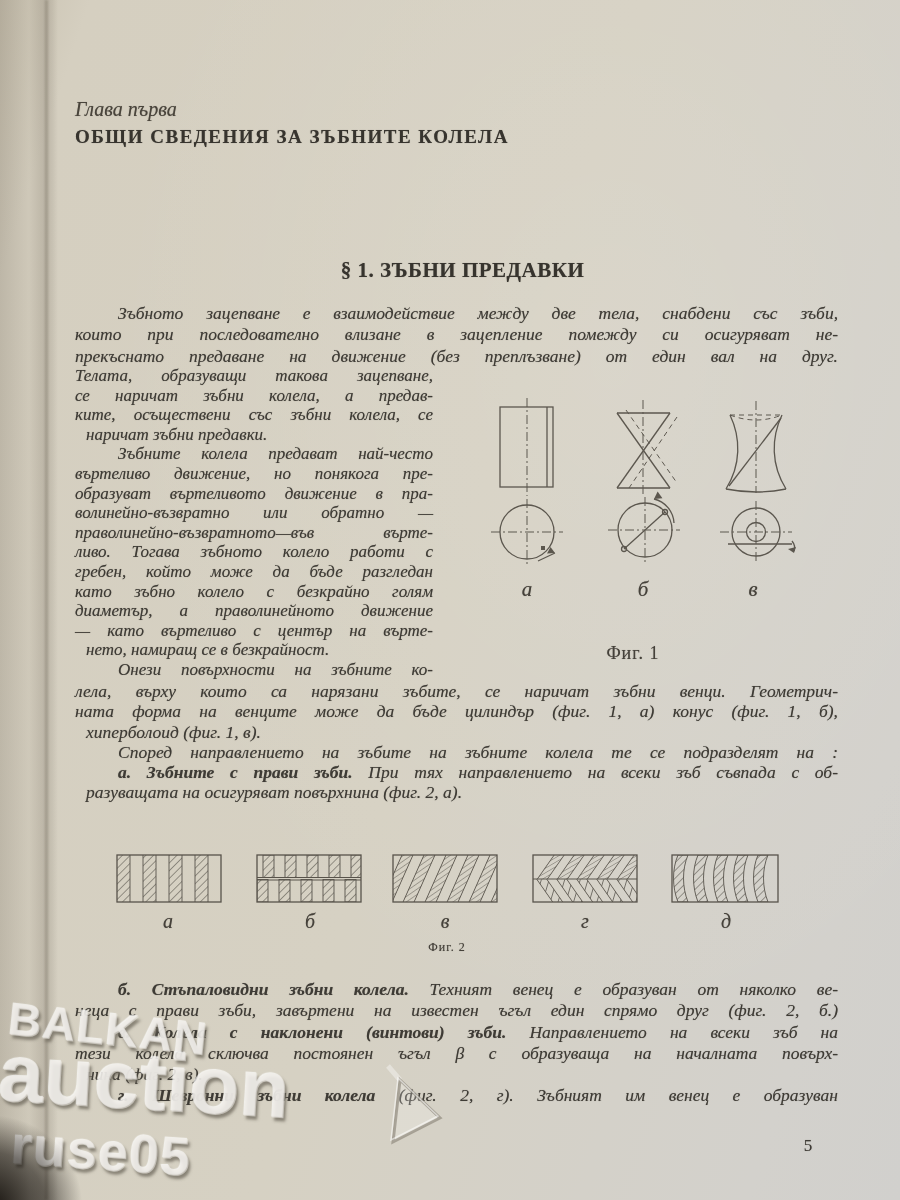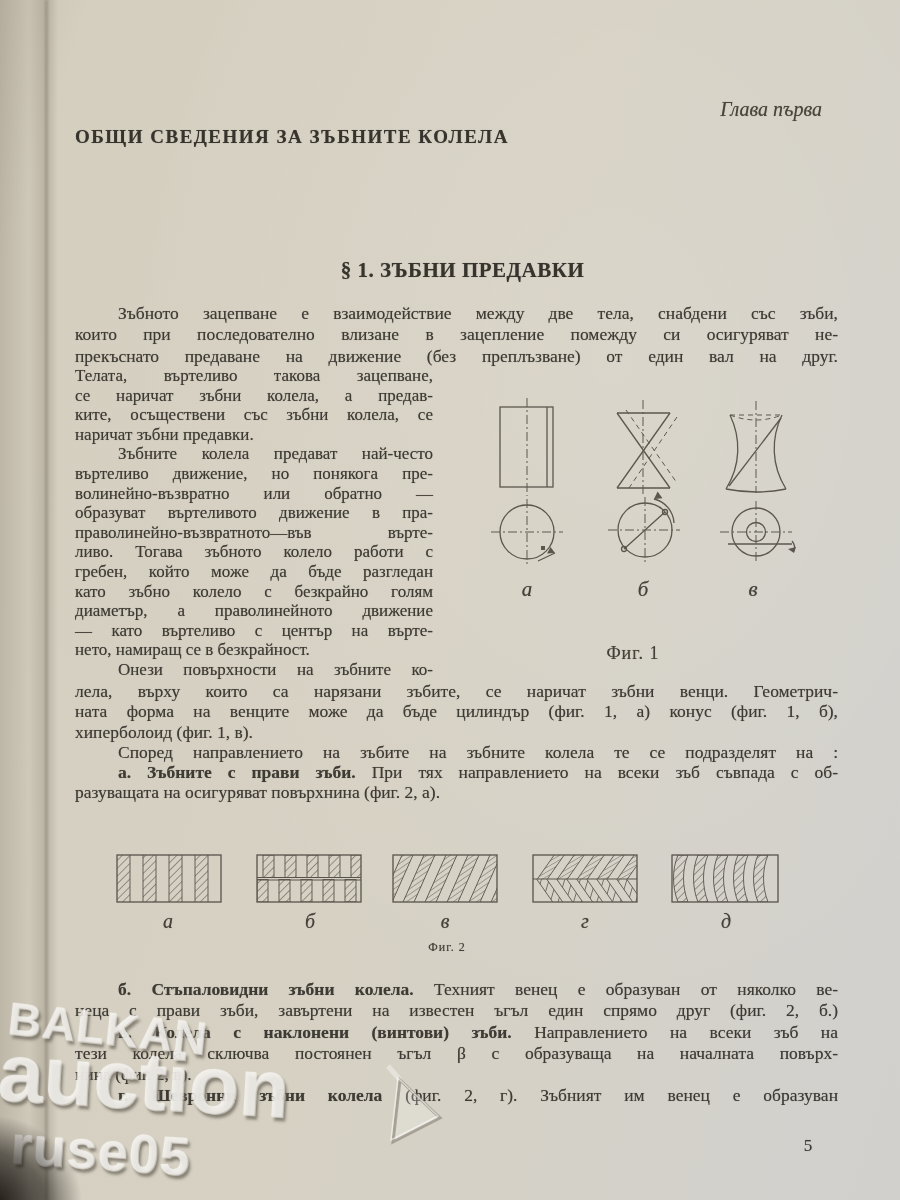--- a/index.html
+++ b/index.html
@@ -10,30 +10,30 @@
       radial-gradient(ellipse at 68% 30%, rgba(255,255,255,0.10), rgba(255,255,255,0) 60%),
       linear-gradient(108deg,#c9c2b1 0%,#d5cfc0 7%,#d6d1c3 50%,#d3d1cc 88%,#d1d0cd 100%);
   }
   .gutter{position:absolute;left:0;top:0;width:58px;height:1200px;z-index:1;
     background:linear-gradient(to right,rgba(105,95,80,0.22),rgba(150,140,120,0.10) 50%,rgba(110,100,85,0.25) 78%,rgba(80,72,60,0.10) 90%,rgba(0,0,0,0));}
   .fold{position:absolute;left:45px;top:0;width:3px;height:1200px;z-index:1;
     background:rgba(95,86,72,0.28);filter:blur(1.2px);}
   .corner-shadow{position:absolute;left:-38px;bottom:-38px;width:120px;height:130px;z-index:6;
     background:radial-gradient(circle at 25% 75%, rgba(18,14,10,0.95), rgba(18,14,10,0.55) 40%, rgba(18,14,10,0) 68%);}
   .txt{color:#3e3b35;text-shadow:0 0 0.8px rgba(62,58,52,0.55);}
-  .chapter-label{position:absolute;left:59px;top:98px;width:763px;text-align:right;
+  .chapter-label{position:absolute;left:75px;top:98px;width:763px;text-align:left;
     font-style:italic;font-size:20px;color:#49443b;z-index:2;}
   .chapter-title{position:absolute;left:75px;top:126px;width:763px;
     font-weight:bold;font-size:19px;letter-spacing:1.5px;color:#37342e;z-index:2;}
   .section-heading{position:absolute;left:75px;top:258px;width:775px;text-align:center;
     font-weight:bold;font-size:21px;letter-spacing:0.5px;color:#37342e;z-index:2;}
-  .tblock{position:absolute;z-index:2;font-size:17.5px;}
+  .tblock{position:absolute;z-index:2;font-size:17.5px;font-style:italic;}
   .tline{display:block;line-height:var(--lh);height:var(--lh);
     text-align:justify;text-align-last:justify;white-space:normal;}
-  .tline.last{text-align-last:left;}
+  .tline.last{text-align-last:left;margin-left:11px;}
   .tline.ind{text-indent:43px;}
   .b{font-weight:bold;}
   .intro{left:75px;top:303px;width:763px;--lh:21.3px;}
   .leftcol{left:75px;top:366px;width:358px;--lh:19.6px;font-size:17px;}
   .mid{left:75px;top:681px;width:763px;--lh:20.3px;}
   .bottom{left:75px;top:979px;width:763px;--lh:21.3px;}
   .figure1{position:absolute;left:480px;top:393px;width:360px;height:270px;z-index:2;}
   .figure2{position:absolute;left:100px;top:846px;width:710px;height:115px;z-index:2;}
   .f1label{position:absolute;top:184px;width:40px;text-align:center;
     font-style:italic;font-size:21px;color:#45413a;}
@@ -64,28 +64,28 @@
   <div class="chapter-label txt">Глава първа</div>
   <div class="chapter-title txt">ОБЩИ СВЕДЕНИЯ ЗА ЗЪБНИТЕ КОЛЕЛА</div>
   <div class="section-heading txt">§ 1. ЗЪБНИ ПРЕДАВКИ</div>
 
   <div class="tblock intro txt">
       <div class="tline ind"><span>Зъбното зацепване е взаимодействие между две тела, снабдени със зъби,</span></div>
       <div class="tline"><span>които при последователно влизане в зацепление помежду си осигуряват не-</span></div>
       <div class="tline"><span>прекъснато предаване на движение (без преплъзване) от един вал на друг.</span></div>
     </div>
   <div class="tblock leftcol txt">
-      <div class="tline"><span>Телата, въртеливо такова зацепване,</span></div>
+      <div class="tline"><span>Телата, образуващи такова зацепване,</span></div>
       <div class="tline"><span>се наричат зъбни колела, а предав-</span></div>
       <div class="tline"><span>ките, осъществени със зъбни колела, се</span></div>
       <div class="tline last"><span>наричат зъбни предавки.</span></div>
       <div class="tline ind"><span>Зъбните колела предават най-често</span></div>
       <div class="tline"><span>въртеливо движение, но понякога пре-</span></div>
+      <div class="tline"><span>образуват въртеливото движение в пра-</span></div>
       <div class="tline"><span>волинейно-възвратно или обратно —</span></div>
-      <div class="tline"><span>образуват въртеливото движение в пра-</span></div>
       <div class="tline"><span>праволинейно-възвратното—във върте-</span></div>
       <div class="tline"><span>ливо. Тогава зъбното колело работи с</span></div>
       <div class="tline"><span>гребен, който може да бъде разгледан</span></div>
       <div class="tline"><span>като зъбно колело с безкрайно голям</span></div>
       <div class="tline"><span>диаметър, а праволинейното движение</span></div>
       <div class="tline"><span>— като въртеливо с център на върте-</span></div>
       <div class="tline last"><span>нето, намиращ се в безкрайност.</span></div>
       <div class="tline ind"><span>Онези повърхности на зъбните ко-</span></div>
     </div>
 

